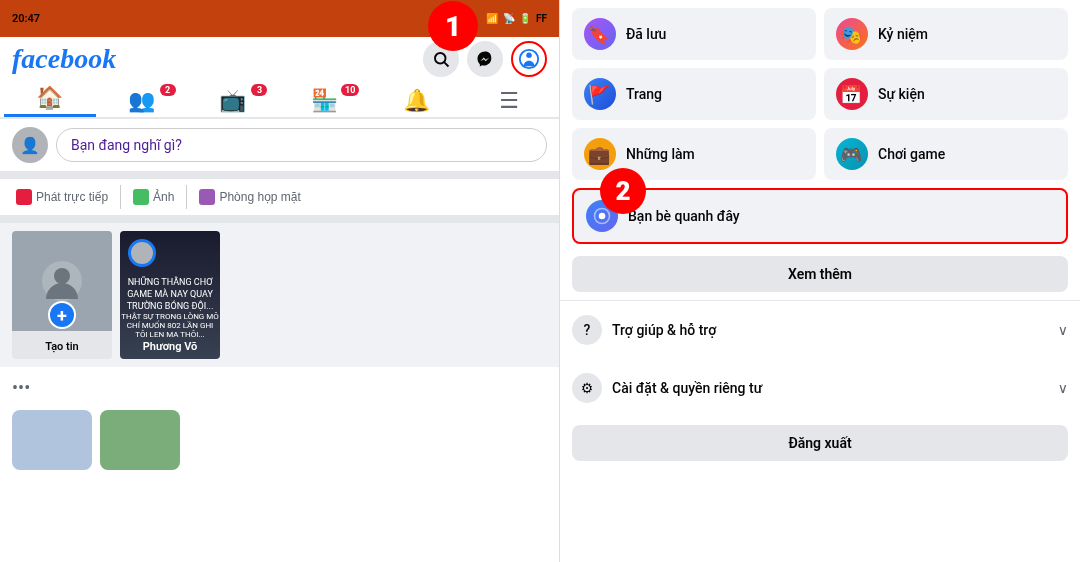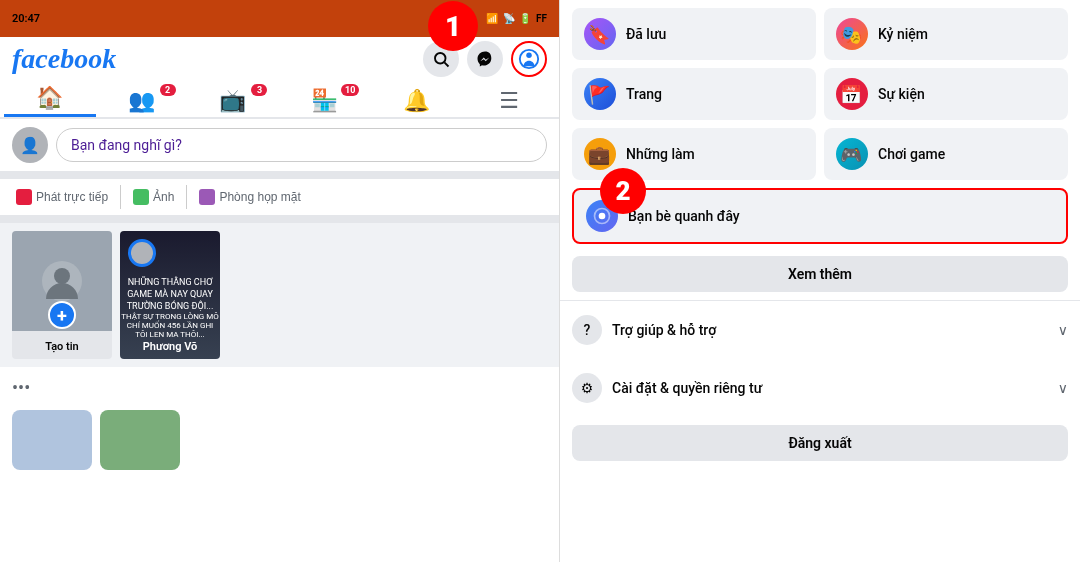--- a/index.html
+++ b/index.html
@@ -556,21 +556,21 @@
         </div>
         <div class="story-label">Tạo tin</div>
       </div>
 
       <div class="story-card user-story">
         <div class="story-img-full" style="background: linear-gradient(to bottom, #1a1a2e, #374151); position:relative; overflow:hidden;">
           <div style="color:#fff; font-size:9px; line-height:1.3; padding:4px; text-align:center;">
             NHỮNG THẰNG CHƠ GAME MÀ NAY QUAY TRƯỜNG BÓNG ĐỘI...
           </div>
           <div style="position:absolute; bottom:20px; width:100%; text-align:center; color:#fff; font-size:8px;">
-            THẬT SỰ TRONG LÒNG MÔ CHÍ MUỐN 456 LẦN GHI TÔI LEN MA THÔI...
+            THẬT SỰ TRONG LÒNG MÔ CHÍ MUỐN 802 LẦN GHI TÔI LEN MA THÔI...
           </div>
           <div class="story-avatar"></div>
         </div>
         <div class="story-label">Phương Võ</div>
       </div>
     </div>
   </div>
 
   <div class="people-section">
     <span class="people-more">•••</span>

